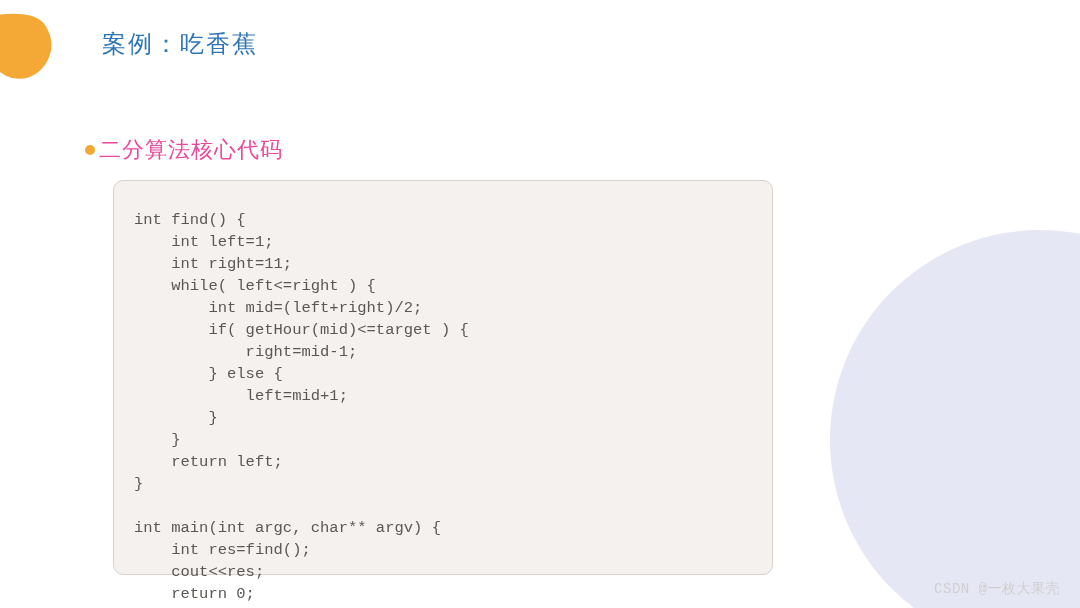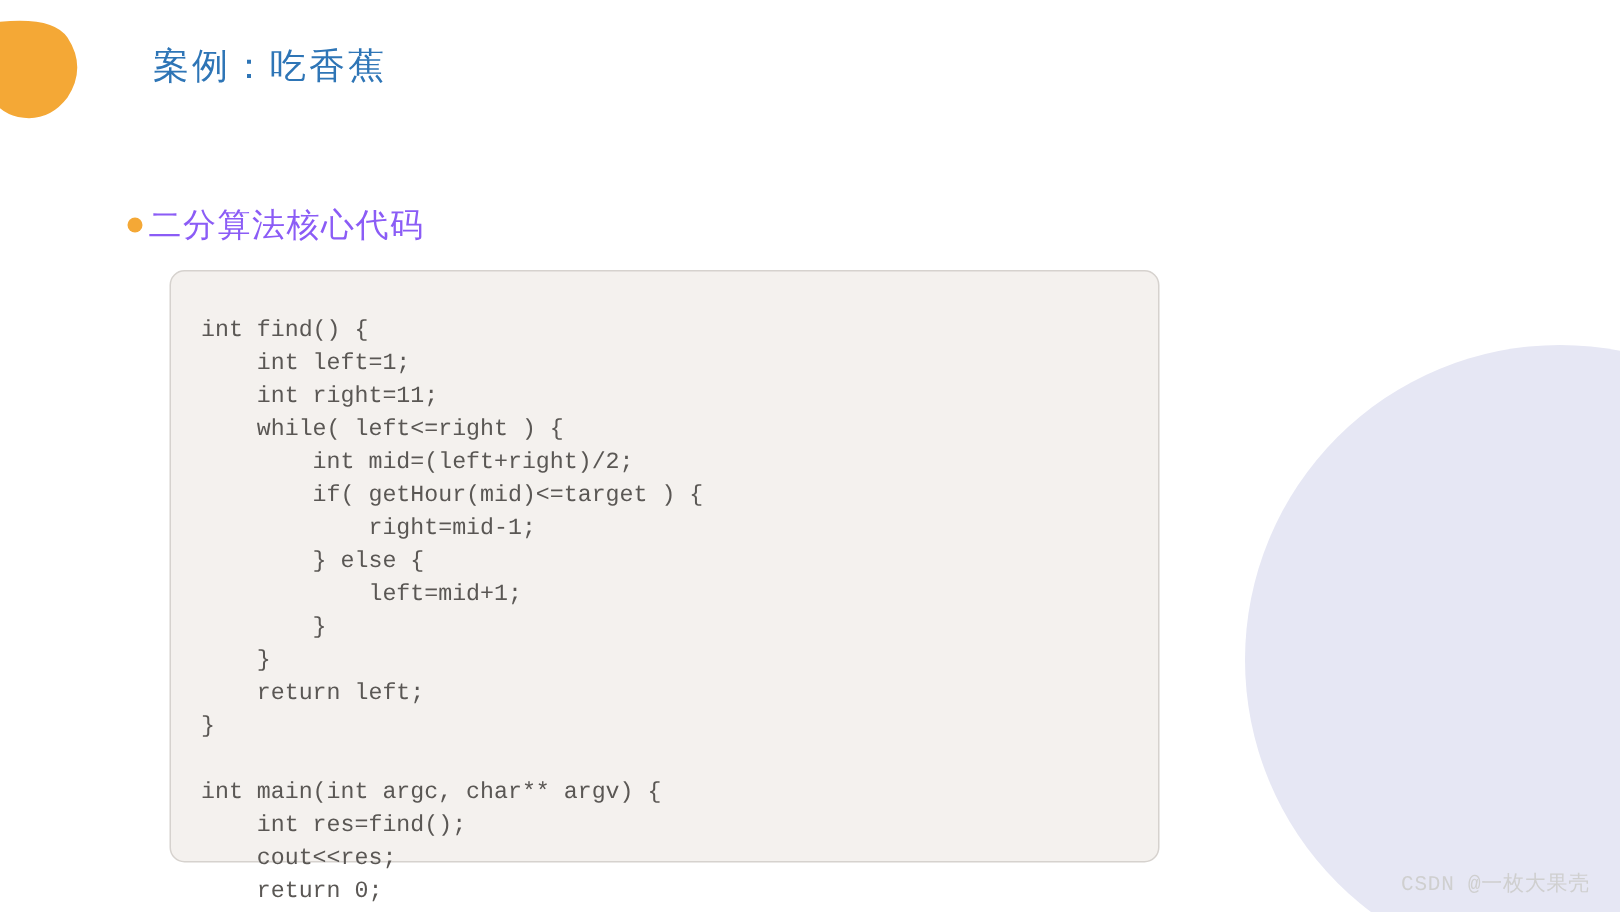--- a/index.html
+++ b/index.html
@@ -40,21 +40,21 @@
     }
     .bullet {
       width: 10px;
       height: 10px;
       background: #f4a836;
       border-radius: 50%;
       margin-right: 4px;
     }
     .subtitle {
       font-size: 22px;
-      color: #8b5cf6;
+      color: #ec4899;
       letter-spacing: 1px;
     }
     .code-box {
       position: absolute;
       top: 180px;
       left: 113px;
       width: 660px;
       height: 395px;
       background: #f4f1ee;
       border: 1px solid #d6d2ce;

